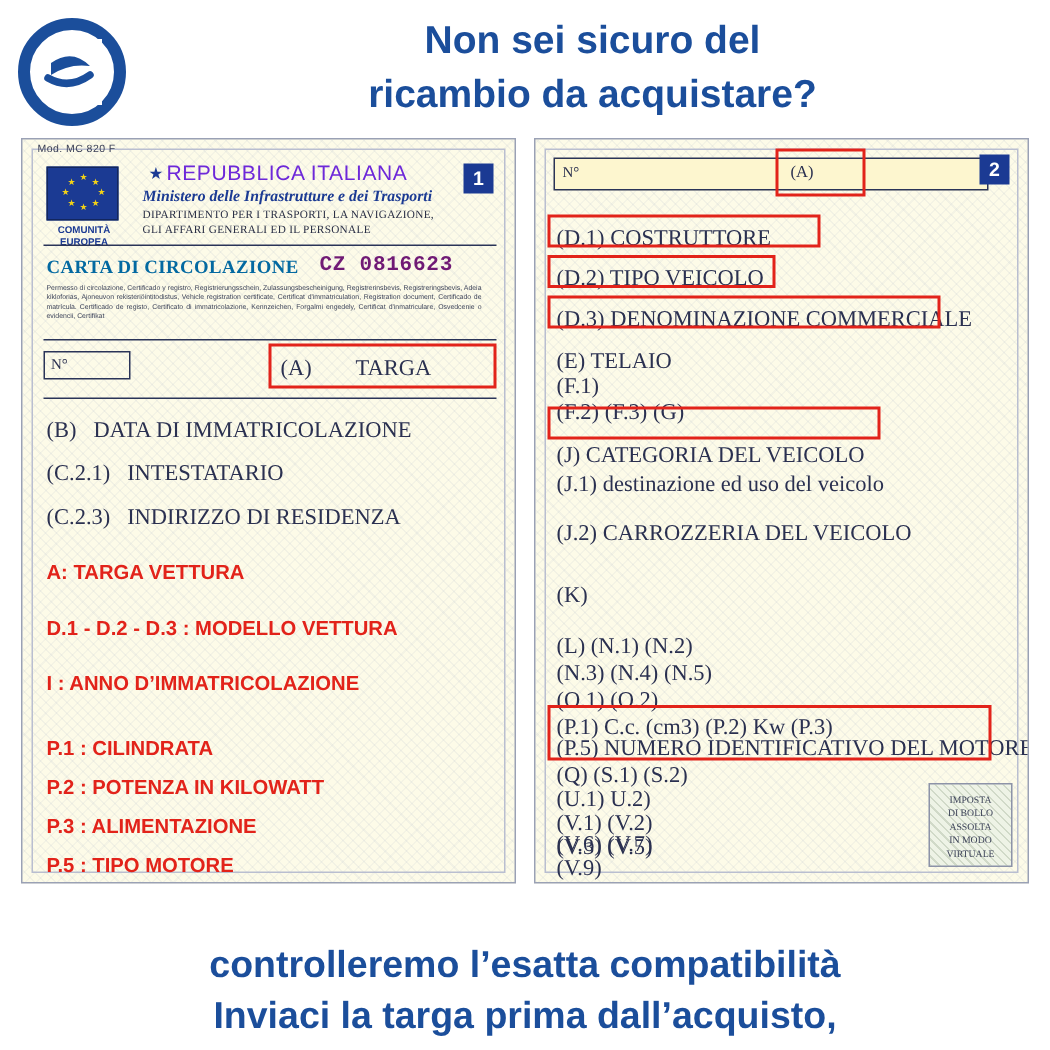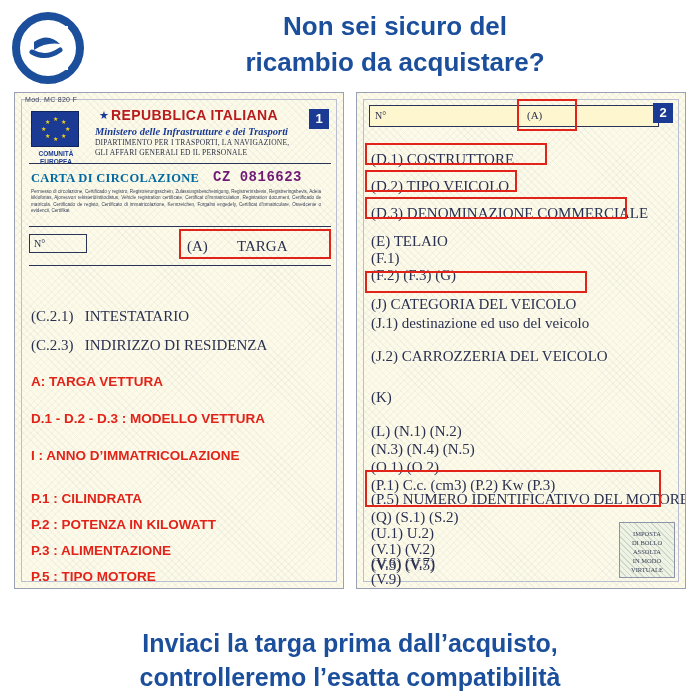--- a/index.html
+++ b/index.html
@@ -112,22 +112,22 @@
     width: 62px;
     text-align: center;
     font-size: 6.5px;
     font-weight: bold;
     color: #1b3a93;
     line-height: 8px;
   }
   .rep-title {
     position: absolute;
     left: 84px; top: 14px;
-    color: #b91c1c;
-    font-weight: bold;
+    color: #6d28d9;
+    font-weight: normal;
     font-size: 14px;
     letter-spacing: .4px;
   }
   .rep-star {
     position: absolute;
     left: 84px; top: 16px;
     color: #1b3a93;
     font-size: 11px;
   }
   .min-line {
@@ -337,20 +337,24 @@
 
   <div class="nbox">
     <span>N°</span>
   </div>
   <div class="field" style="left:172px; top:145px;">(A)</div>
   <div class="field" style="left:222px; top:145px;">TARGA</div>
   <div class="redbox" style="left:164px; top:136px; width:152px; height:30px;"></div>
 
   <div class="rule" style="left:14px; top:172px; width:302px;"></div>
 
+  <div class="field" style="left:16px; top:186px;">
+    <span>(B)</span>
+    &nbsp;&nbsp;<span>DATA DI IMMATRICOLAZIONE</span>
+  </div>
   <div class="field" style="left:16px; top:215px;">
     <span>(C.2.1)</span>
     &nbsp;&nbsp;<span>INTESTATARIO</span>
   </div>
   <div class="field" style="left:16px; top:244px;">
     <span>(C.2.3)</span>
     &nbsp;&nbsp;<span>INDIRIZZO DI RESIDENZA</span>
   </div>
 
   <div class="callout" style="left:16px; top:281px;text-align:center;">A: TARGA VETTURA</div>
@@ -413,15 +417,15 @@
       <span>IMPOSTA</span><br>
       <span>DI BOLLO</span><br>
       <span>ASSOLTA</span><br>
       <span>IN MODO</span><br>
       <span>VIRTUALE</span>
     </div>
   </div>
 </div>
 
 <div class="footer">
+  <div>controlleremo l’esatta compatibilità</div>
   <div>Inviaci la targa prima dall’acquisto,</div>
-  <div>controlleremo l’esatta compatibilità</div>
 </div>
 
 </body></html>

